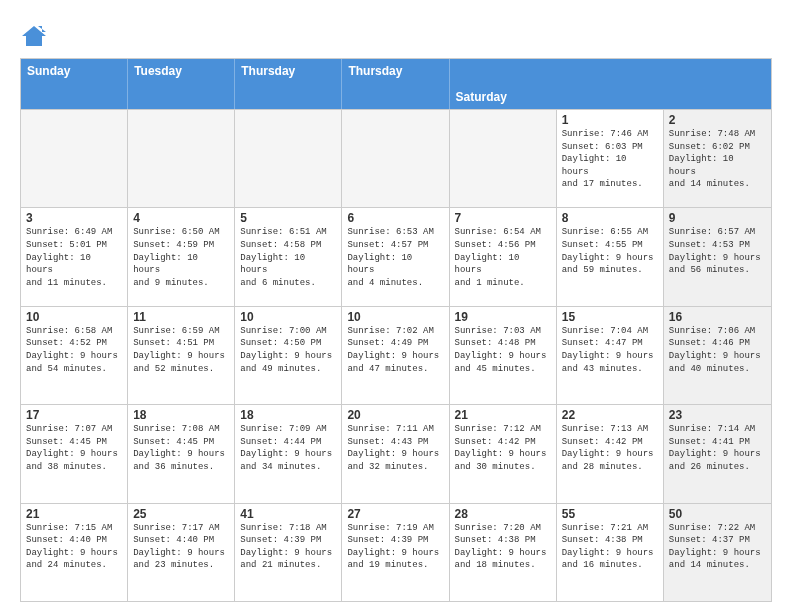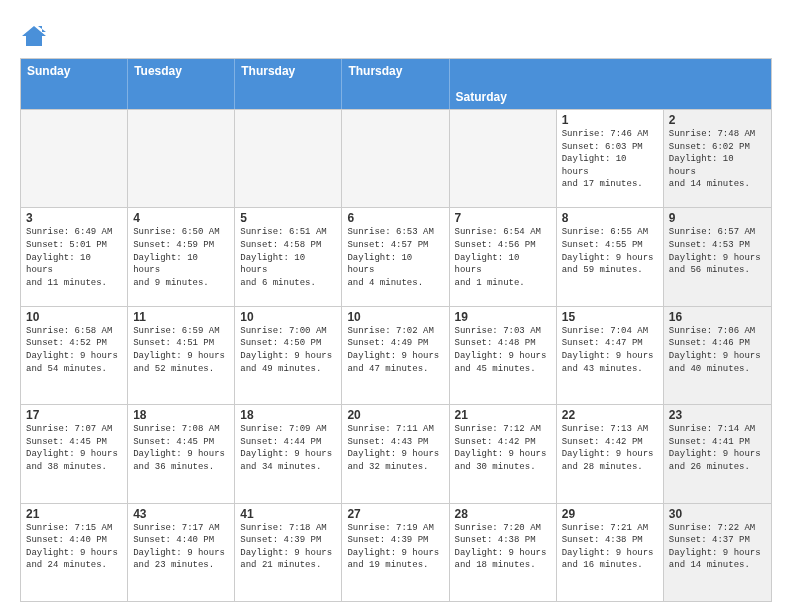--- a/index.html
+++ b/index.html
@@ -250,39 +250,39 @@
             <span class="day-num">23</span>
             <div class="cell-text">Sunrise: 7:14 AM<br>Sunset: 4:41 PM<br>Daylight: 9 hours<br>and 26 minutes.</div>
           </div>
         </div>
         <div class="cal-row">
           <div class="cal-cell">
             <span class="day-num">21</span>
             <div class="cell-text">Sunrise: 7:15 AM<br>Sunset: 4:40 PM<br>Daylight: 9 hours<br>and 24 minutes.</div>
           </div>
           <div class="cal-cell">
-            <span class="day-num">43</span>
+            <span class="day-num">25</span>
             <div class="cell-text">Sunrise: 7:17 AM<br>Sunset: 4:40 PM<br>Daylight: 9 hours<br>and 23 minutes.</div>
           </div>
           <div class="cal-cell">
             <span class="day-num">41</span>
             <div class="cell-text">Sunrise: 7:18 AM<br>Sunset: 4:39 PM<br>Daylight: 9 hours<br>and 21 minutes.</div>
           </div>
           <div class="cal-cell">
             <span class="day-num">27</span>
             <div class="cell-text">Sunrise: 7:19 AM<br>Sunset: 4:39 PM<br>Daylight: 9 hours<br>and 19 minutes.</div>
           </div>
           <div class="cal-cell">
             <span class="day-num">28</span>
             <div class="cell-text">Sunrise: 7:20 AM<br>Sunset: 4:38 PM<br>Daylight: 9 hours<br>and 18 minutes.</div>
           </div>
           <div class="cal-cell">
-            <span class="day-num">29</span>
+            <span class="day-num">55</span>
             <div class="cell-text">Sunrise: 7:21 AM<br>Sunset: 4:38 PM<br>Daylight: 9 hours<br>and 16 minutes.</div>
           </div>
           <div class="cal-cell shaded">
-            <span class="day-num">30</span>
+            <span class="day-num">50</span>
             <div class="cell-text">Sunrise: 7:22 AM<br>Sunset: 4:37 PM<br>Daylight: 9 hours<br>and 14 minutes.</div>
           </div>
         </div>
       </div>
   </div>
 </div>
 
 </body></html>

